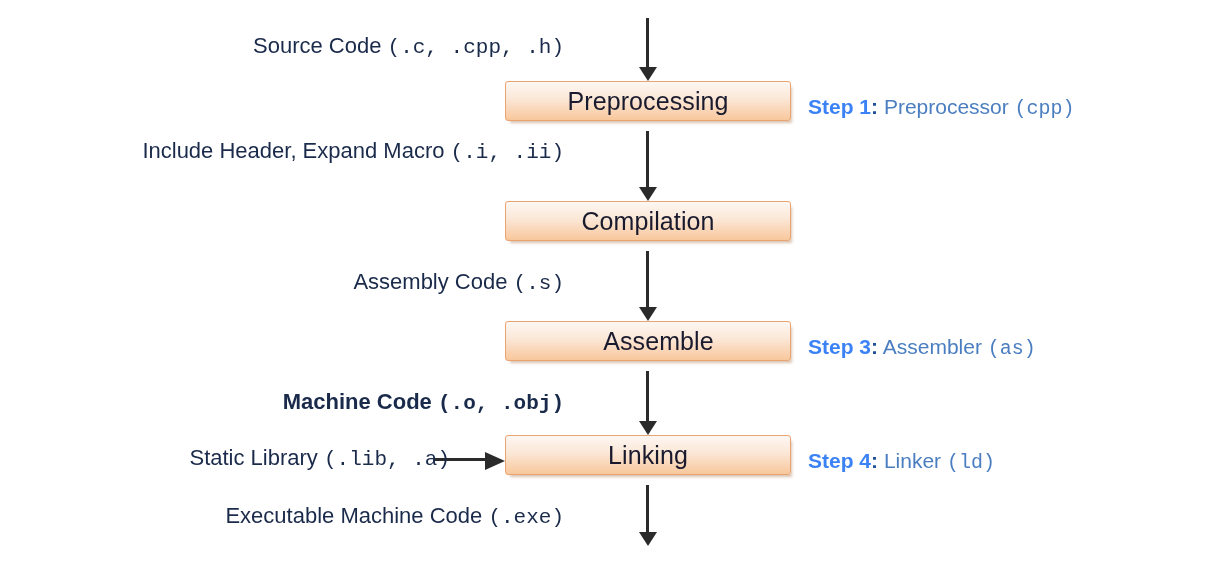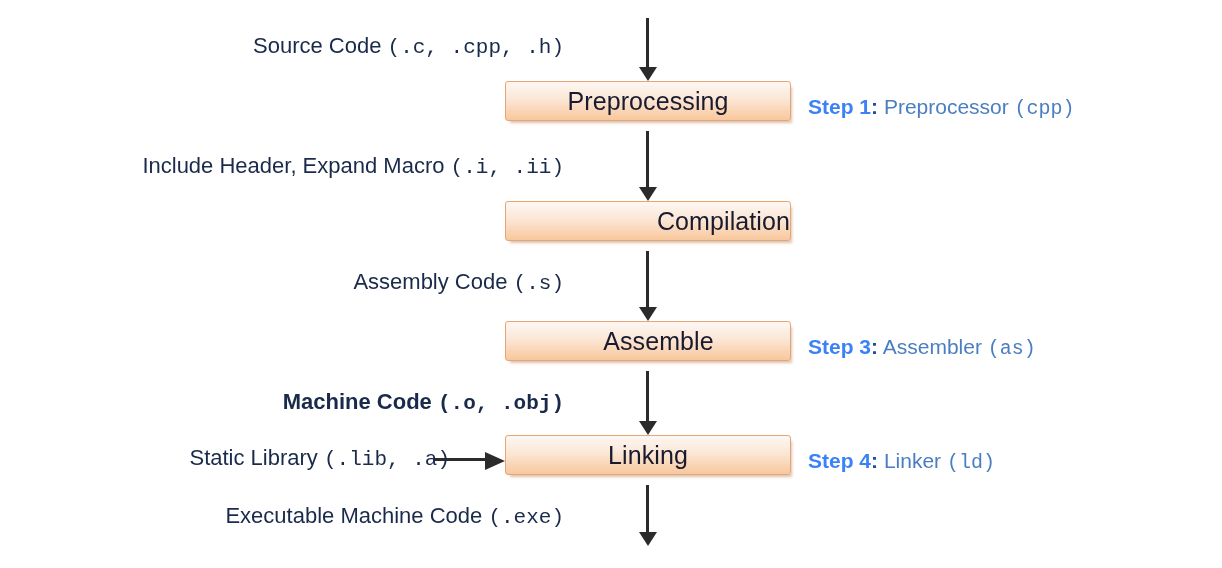--- a/index.html
+++ b/index.html
@@ -39,21 +39,21 @@
   }
   .proc-box .proc-label {
     font-family: "Liberation Sans", sans-serif;
     font-size: 25px;
     color: #1a1a2e;
     letter-spacing: 0.1px;
     white-space: nowrap;
   }
 
   #box-preprocessing { top: 81px; }
-  #box-compilation   { top: 201px; justify-content: flex-end; }
+  #box-compilation   { top: 201px; }
   #box-assemble      { top: 321px; padding-left: 21px; }
   #box-linking       { top: 435px; }
 
   
   .step-note {
     position: absolute;
     left: 808px;
     font-size: 21px;
     white-space: nowrap;
     color: #3f6fb5;
@@ -85,21 +85,21 @@
     font-size: 22px;
     color: #1a2a4a;
     white-space: nowrap;
     line-height: 1;
   }
   .flow-label .mono {
     font-family: "Liberation Mono", monospace;
     font-size: 21px;
   }
   #label-source     { top: 35px; }
-  #label-include    { top: 155px; margin-left: 16px; }
+  #label-include    { top: 140px; margin-left: 16px; }
   #label-assembly   { top: 271px; }
   #label-machine    { top: 391px; font-weight: bold; }
   #label-executable { top: 505px; }
 
   
   #label-static {
     position: absolute;
     right: 772px;
     top: 447px;
     font-size: 22px;

